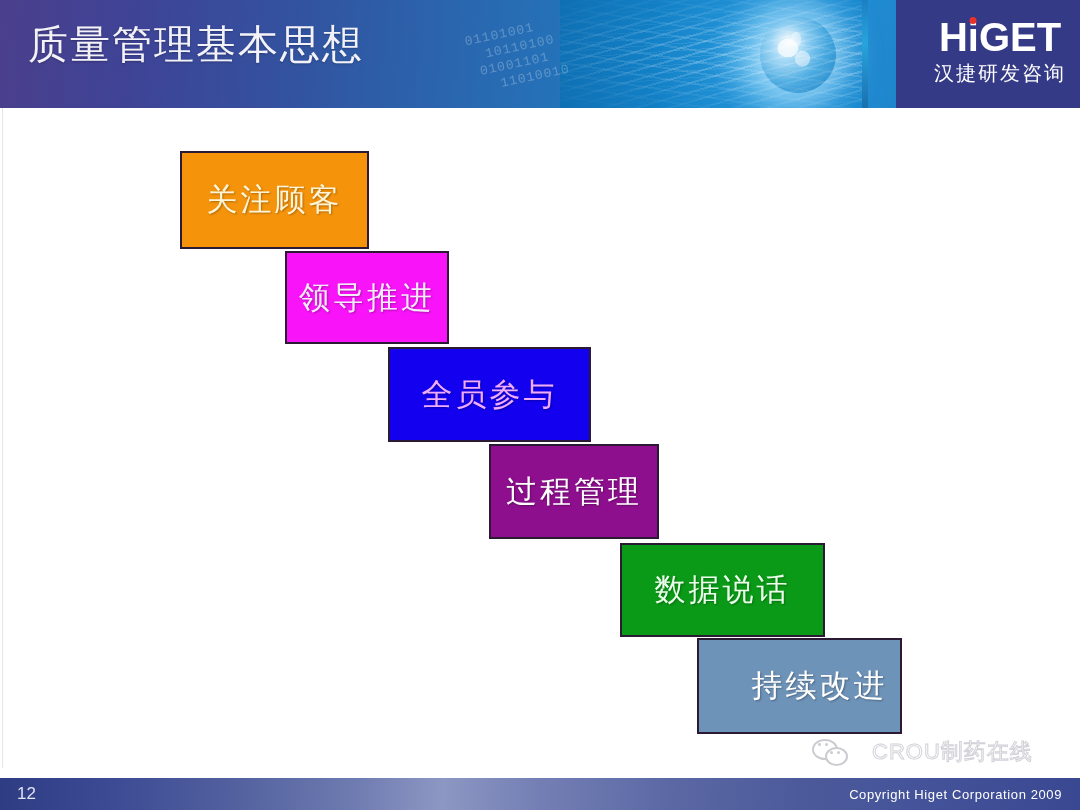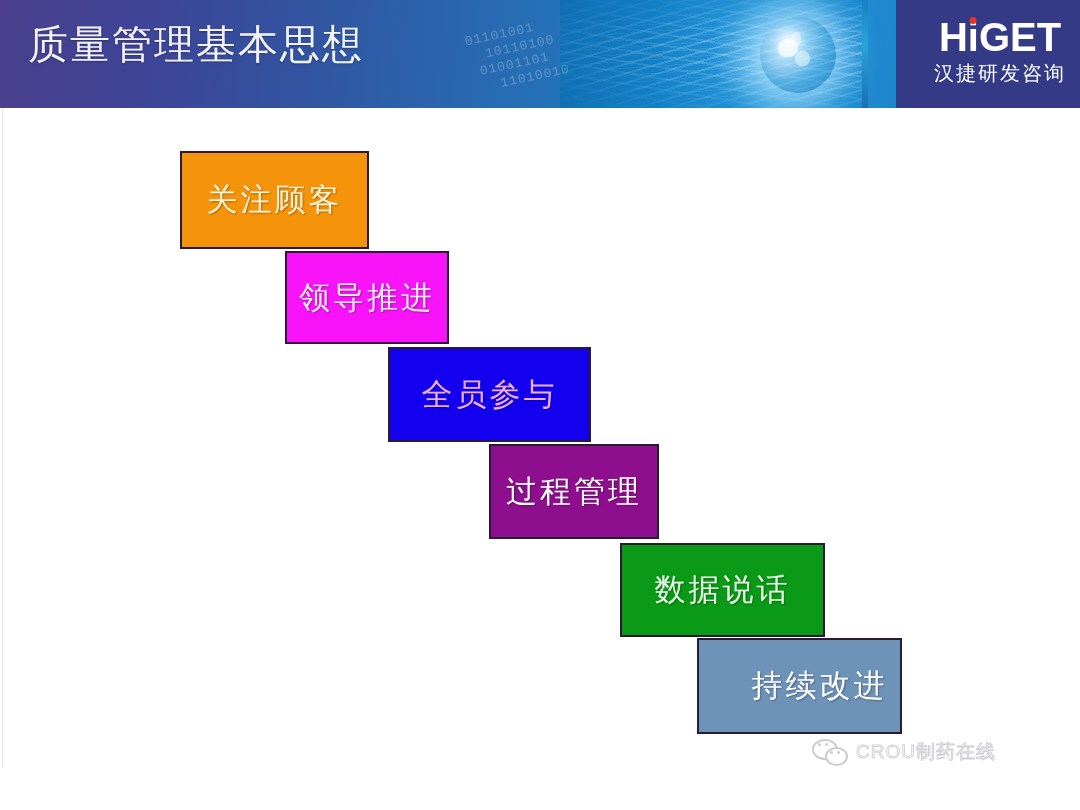--- a/index.html
+++ b/index.html
@@ -225,26 +225,27 @@
     width: 3px; height: 3px;
     border-radius: 50%;
     background: #c9c9cf;
   }
   #wechat-icon .e1 { left: 6px;  top: 4px; }
   #wechat-icon .e2 { left: 13px; top: 4px; }
   #wechat-icon .e3 { left: 18px; top: 12px; }
   #wechat-icon .e4 { left: 25px; top: 12px; }
   #watermark-text {
     font-family: "Liberation Sans", sans-serif;
-    font-size: 19px;
+    font-size: 22px;
     line-height: 28px;
     color: rgba(255,255,255,0);
     -webkit-text-stroke: 1px #cfcfd6;
     letter-spacing: 1px;
     white-space: nowrap;
+    margin-left: 16px;
   }
 
   
   #footer {
     position: absolute;
     left: 0; top: 778px;
     width: 1080px; height: 32px;
     background: linear-gradient(92deg, #2e3c84 0%, #3b4a93 10%, #53619f 22%, #6f7cb1 33%, #8d97c3 41%, #737fb4 50%, #5b68a4 62%, #4c5a9b 74%, #44529a 86%, #3a4891 100%);
   }
   #page-number {
@@ -320,14 +321,18 @@
       <span class="bub big"></span>
       <span class="bub small"></span>
       <span class="eye e1"></span>
       <span class="eye e2"></span>
       <span class="eye e3"></span>
       <span class="eye e4"></span>
     </div>
     <div id="watermark-text">CROU制药在线</div>
   </div>
 
+  <div id="footer">
+    <div id="page-number">12</div>
+    <div id="copyright">Copyright Higet Corporation 2009</div>
+  </div>
 
 </div>
 
 </body></html>

